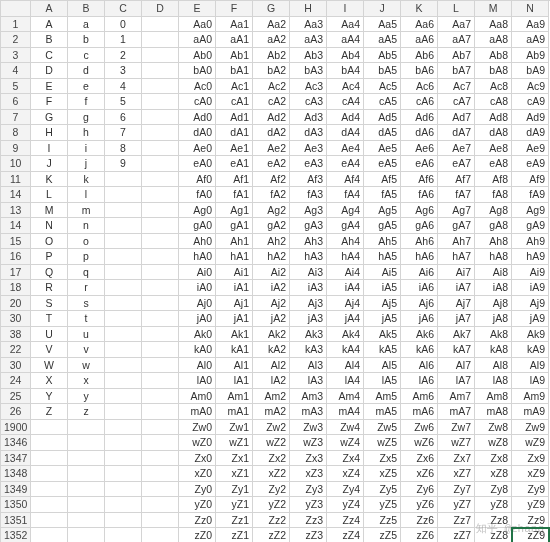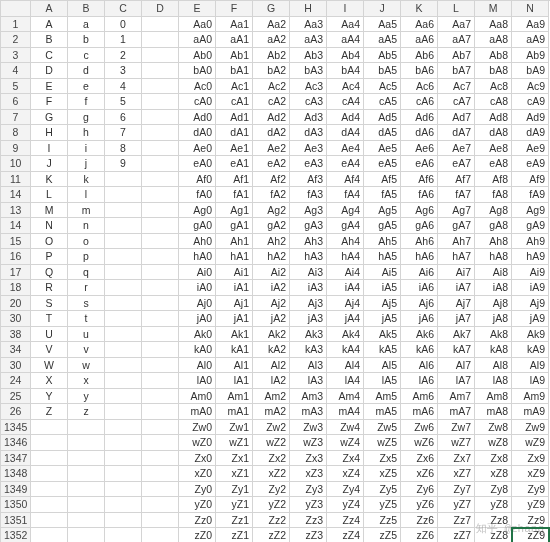--- a/index.html
+++ b/index.html
@@ -394,21 +394,21 @@
     <div class="cell c-E">Ak0</div>
     <div class="cell c-F">Ak1</div>
     <div class="cell c-G">Ak2</div>
     <div class="cell c-H">Ak3</div>
     <div class="cell c-I">Ak4</div>
     <div class="cell c-J">Ak5</div>
     <div class="cell c-K">Ak6</div>
     <div class="cell c-L">Ak7</div>
     <div class="cell c-M">Ak8</div>
     <div class="cell c-N">Ak9</div>
-    <div class="rowhdr">34</div>
+    <div class="rowhdr">22</div>
     <div class="cell c-A">V</div>
     <div class="cell c-B">v</div>
     <div class="cell c-C"></div>
     <div class="cell c-D"></div>
     <div class="cell c-E">kA0</div>
     <div class="cell c-F">kA1</div>
     <div class="cell c-G">kA2</div>
     <div class="cell c-H">kA3</div>
     <div class="cell c-I">kA4</div>
     <div class="cell c-J">kA5</div>
@@ -469,21 +469,21 @@
     <div class="cell c-E">mA0</div>
     <div class="cell c-F">mA1</div>
     <div class="cell c-G">mA2</div>
     <div class="cell c-H">mA3</div>
     <div class="cell c-I">mA4</div>
     <div class="cell c-J">mA5</div>
     <div class="cell c-K">mA6</div>
     <div class="cell c-L">mA7</div>
     <div class="cell c-M">mA8</div>
     <div class="cell c-N">mA9</div>
-    <div class="rowhdr">1345</div>
+    <div class="rowhdr">1900</div>
     <div class="cell c-A"></div>
     <div class="cell c-B"></div>
     <div class="cell c-C"></div>
     <div class="cell c-D"></div>
     <div class="cell c-E">Zw0</div>
     <div class="cell c-F">Zw1</div>
     <div class="cell c-G">Zw2</div>
     <div class="cell c-H">Zw3</div>
     <div class="cell c-I">Zw4</div>
     <div class="cell c-J">Zw5</div>

